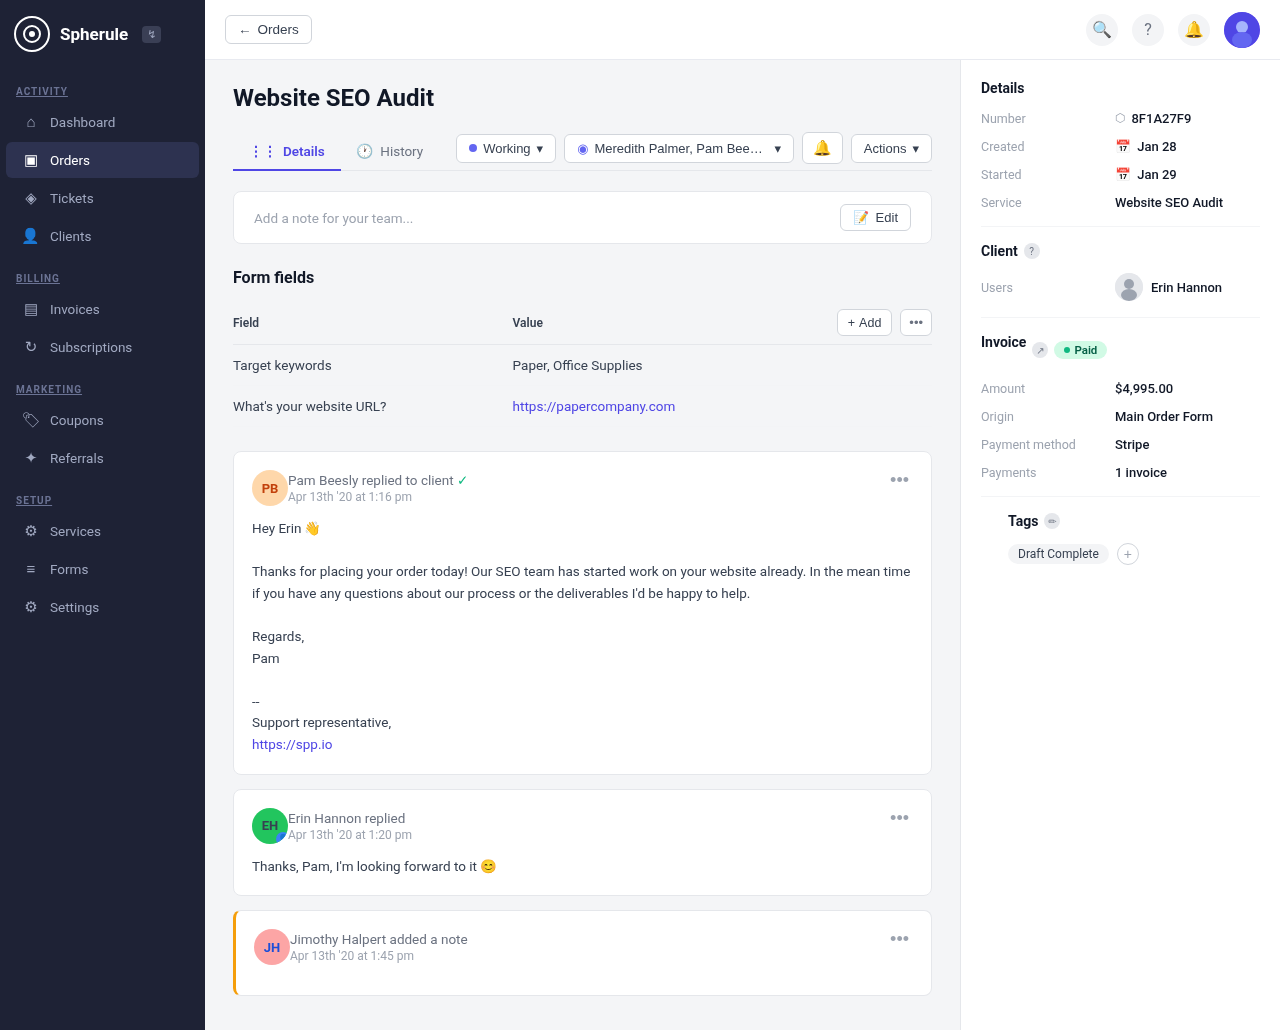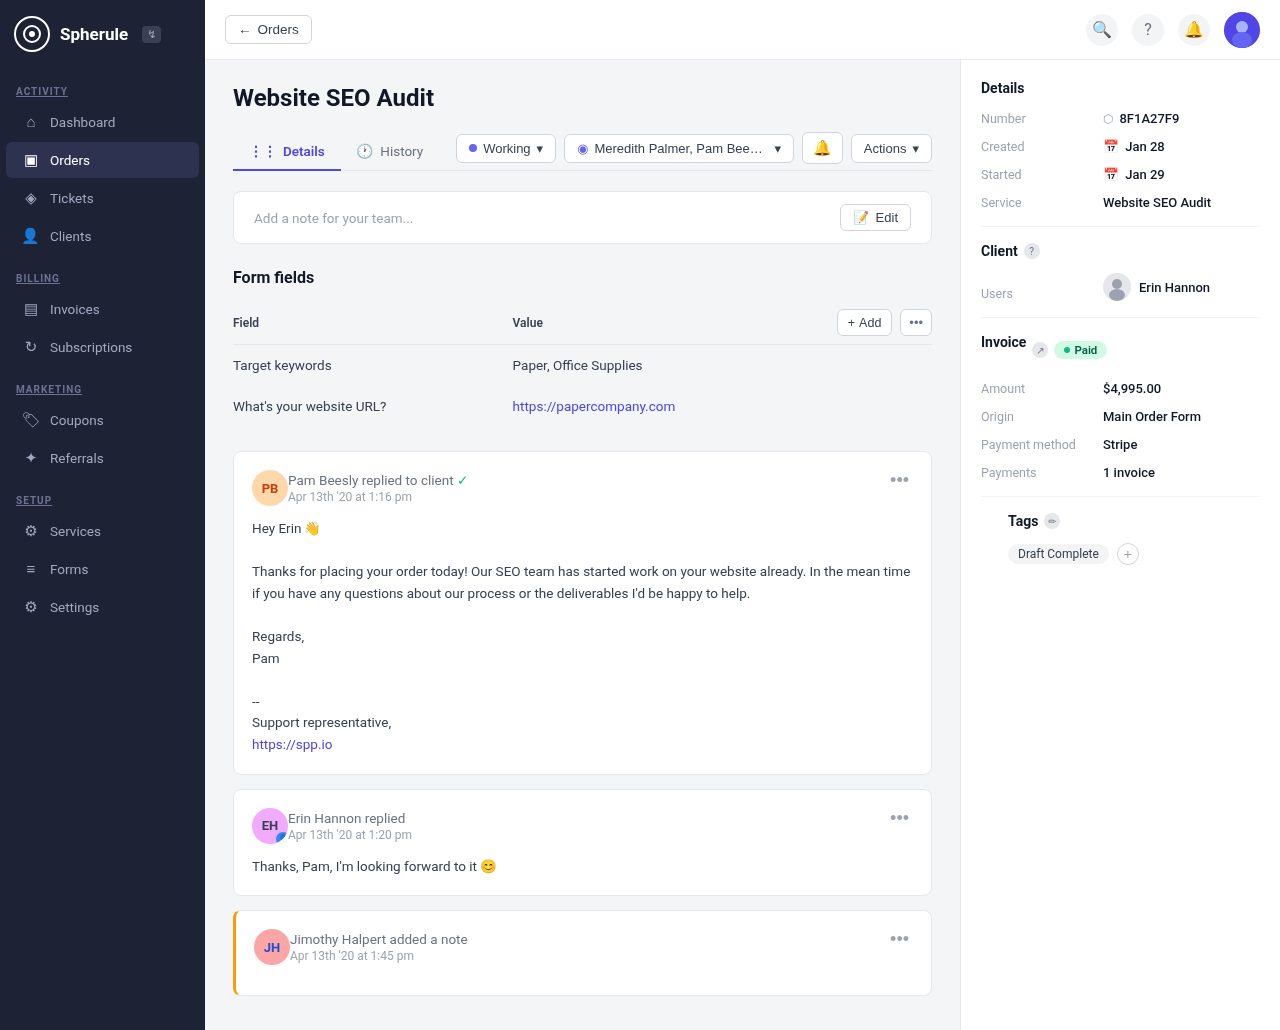--- a/index.html
+++ b/index.html
@@ -378,23 +378,23 @@
       padding: 20px;
     }
     .detail-section-title {
       font-size: 14px;
       font-weight: 700;
       color: #111827;
       margin-bottom: 14px;
     }
     .detail-row {
       display: flex;
-      align-items: flex-end;
+      align-items: center;
       margin-bottom: 12px;
-      gap: 12px;
+      gap: 24px;
     }
     .detail-label {
       font-size: 12.5px;
       color: #9ca3af;
       width: 110px;
       min-width: 110px;
       padding-top: 1px;
     }
     .detail-value {
       font-size: 13px;
@@ -683,21 +683,21 @@
           <br>
           <p>Regards,<br>Pam</p>
           <br>
           <p>--<br>Support representative,<br><a class="comment-link" href="#">https://spp.io</a></p>
         </div>
       </div>
 
       <div class="comment-card">
         <div class="comment-header">
           <div class="comment-author-row">
-            <div class="comment-avatar erin-avatar" style="background:#f0abfc;color:#374151;font-weight:700;font-size:13px;position:relative;">
+            <div class="comment-avatar erin-avatar" style="background:#22c55e;color:#374151;font-weight:700;font-size:13px;position:relative;">
               EH
               <span class="erin-badge" style="background:#3b82f6;color:#fff;font-size:8px;border-radius:50%;width:14px;height:14px;position:absolute;bottom:-2px;right:-2px;display:flex;align-items:center;justify-content:center;">👤</span>
             </div>
             <div class="comment-meta">
               <div class="comment-name">
                 <span>Erin Hannon</span>
                 <span> replied</span>
               </div>
               <div class="comment-time">Apr 13th '20 at 1:20 pm</div>
             </div>

